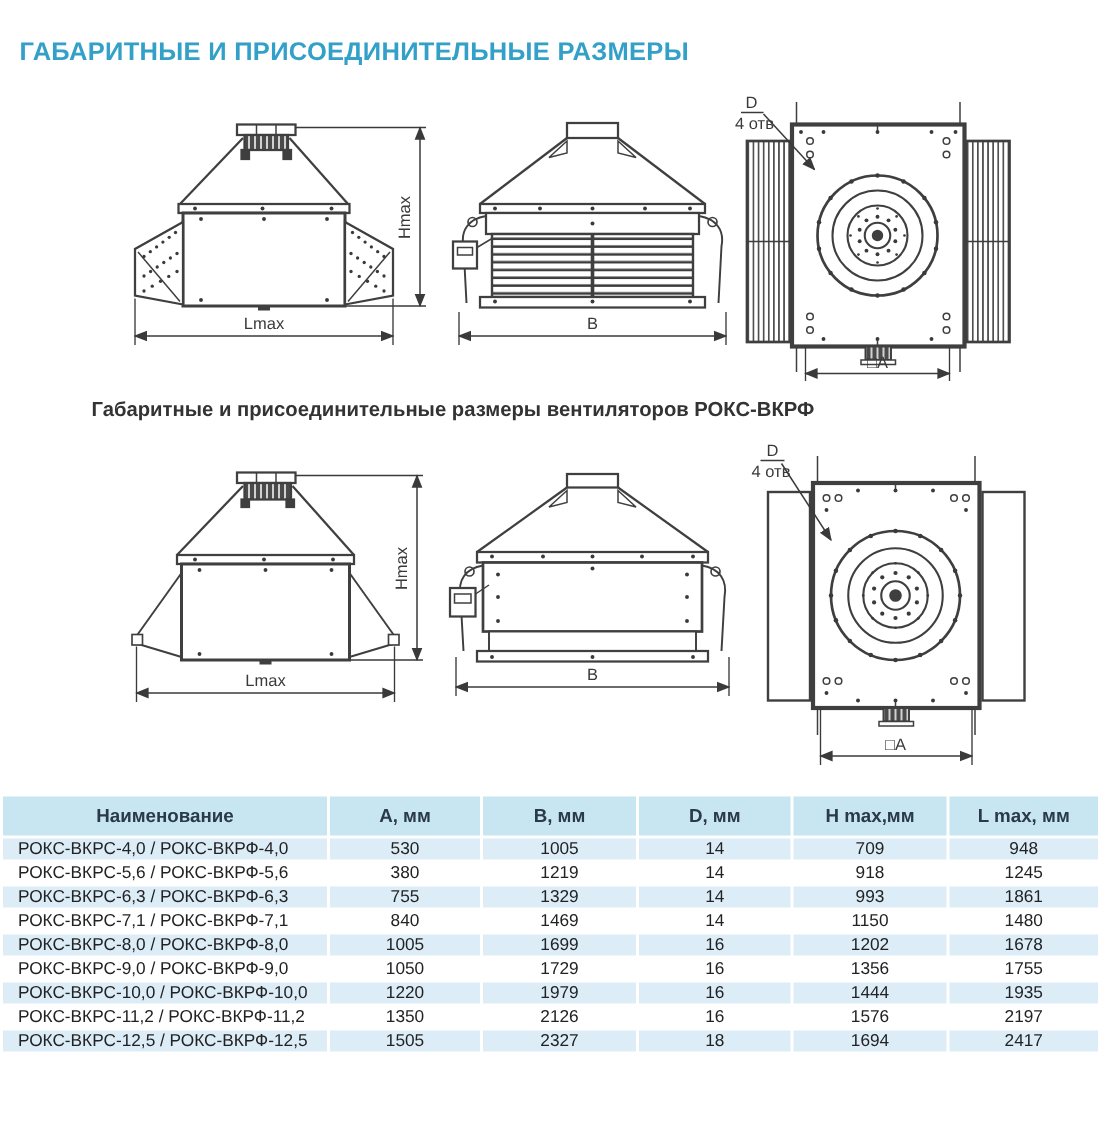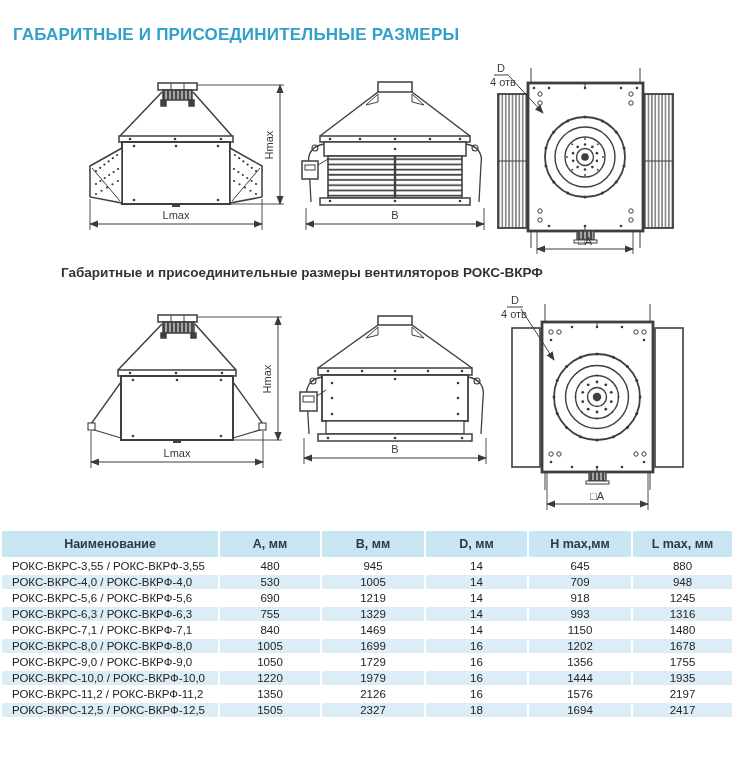--- a/index.html
+++ b/index.html
@@ -477,51 +477,43 @@
       <tr>
         <th>Наименование</th>
         <th>А, мм</th>
         <th>В, мм</th>
         <th>D, мм</th>
         <th>Н max,мм</th>
         <th>L max, мм</th>
       </tr>
     </thead>
     <tbody>
-        <tr>
-          <td class="name">РОКС-ВКРС-3,55 / РОКС-ВКРФ-3,55</td>
-          <td>480</td>
-          <td>945</td>
-          <td>14</td>
-          <td>645</td>
-          <td>880</td>
-        </tr>
         <tr class="alt">
           <td class="name">РОКС-ВКРС-4,0 / РОКС-ВКРФ-4,0</td>
           <td>530</td>
           <td>1005</td>
           <td>14</td>
           <td>709</td>
           <td>948</td>
         </tr>
         <tr>
           <td class="name">РОКС-ВКРС-5,6 / РОКС-ВКРФ-5,6</td>
-          <td>690</td>
+          <td>380</td>
           <td>1219</td>
           <td>14</td>
           <td>918</td>
           <td>1245</td>
         </tr>
         <tr class="alt">
           <td class="name">РОКС-ВКРС-6,3 / РОКС-ВКРФ-6,3</td>
           <td>755</td>
           <td>1329</td>
           <td>14</td>
           <td>993</td>
-          <td>1316</td>
+          <td>1861</td>
         </tr>
         <tr>
           <td class="name">РОКС-ВКРС-7,1 / РОКС-ВКРФ-7,1</td>
           <td>840</td>
           <td>1469</td>
           <td>14</td>
           <td>1150</td>
           <td>1480</td>
         </tr>
         <tr class="alt">

